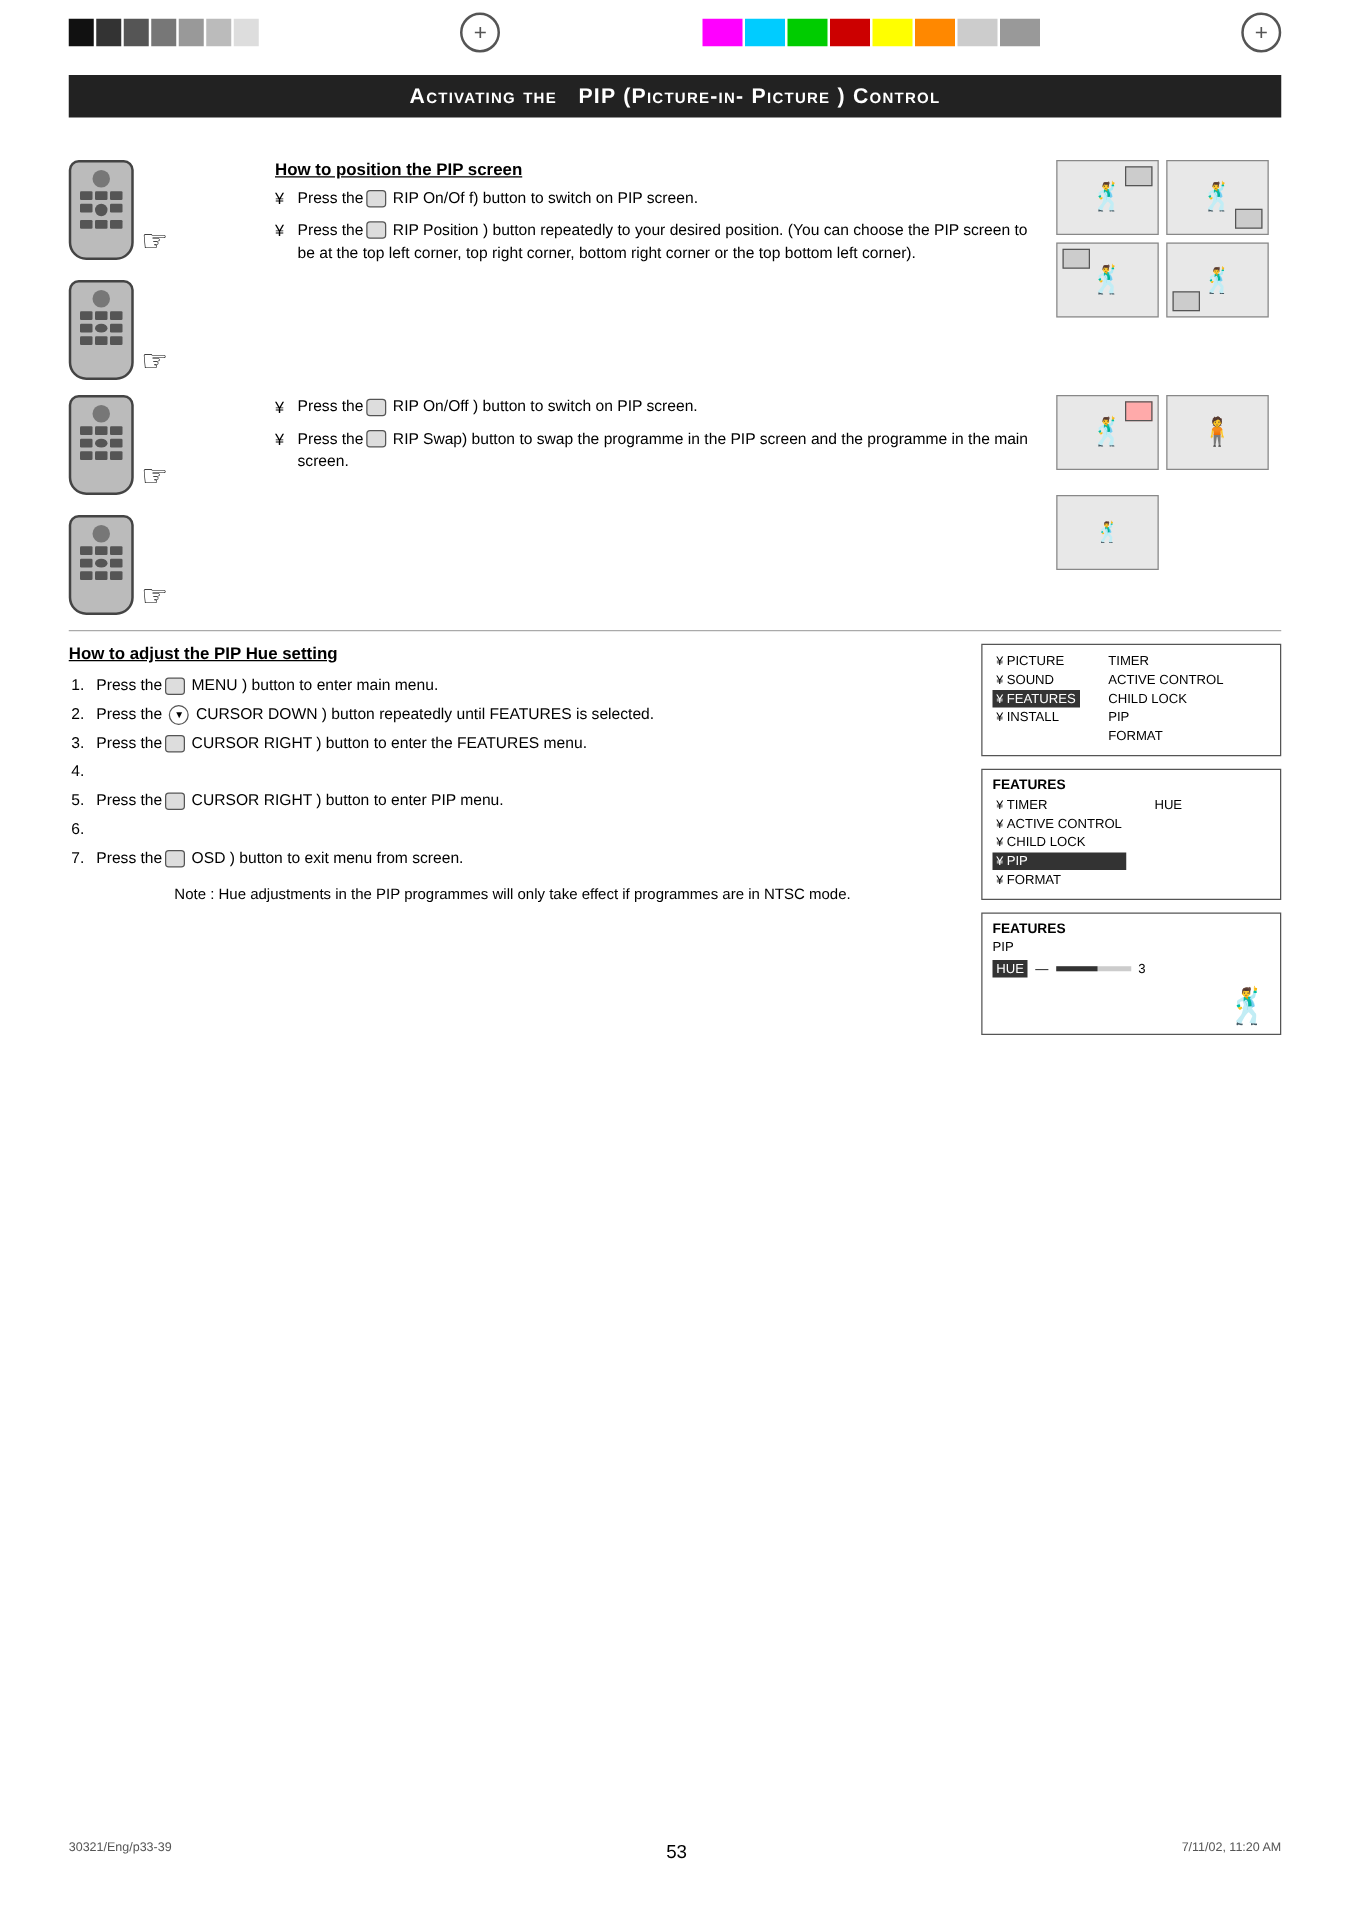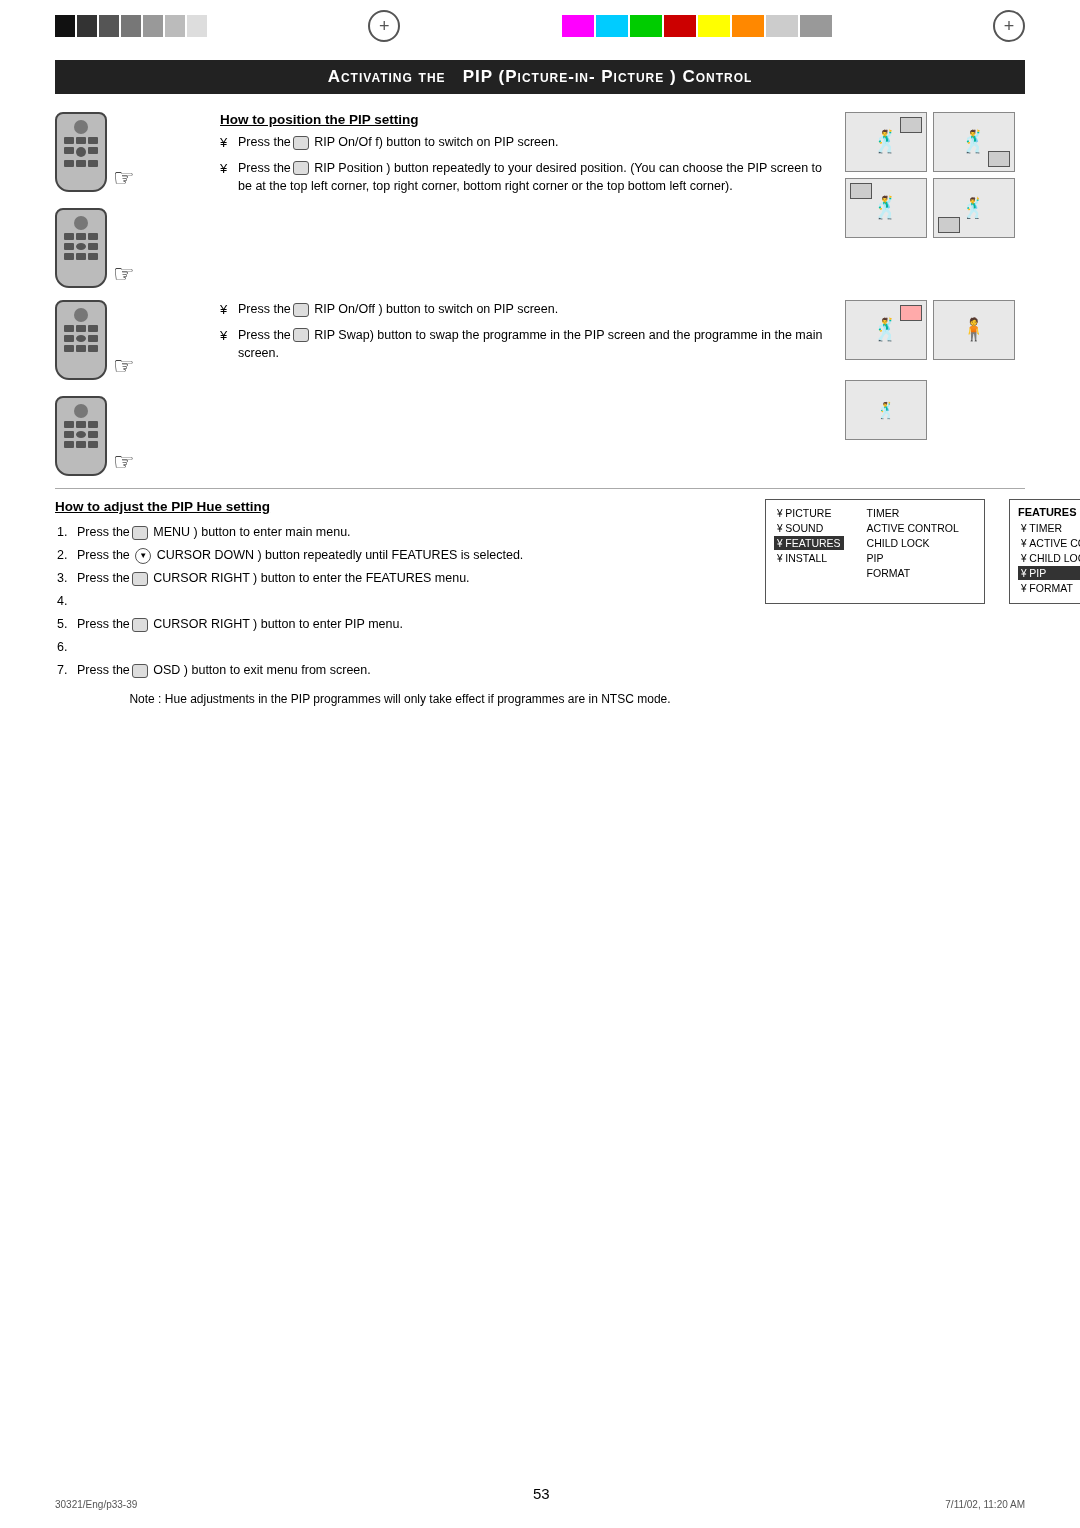--- a/index.html
+++ b/index.html
@@ -120,22 +120,22 @@
     .note-text {
       font-size: 12px;
       margin-top: 10px;
       line-height: 1.6;
       text-align: center;
     }
 
     
     .osd-container {
       display: flex;
-      flex-direction: row;
-      gap: 24px;
+      flex-direction: column;
+      gap: 10px;
     }
     .osd-box {
       border: 1.5px solid #555;
       padding: 6px 8px;
       font-size: 11px;
       background: #fff;
       min-width: 220px;
     }
     .osd-row {
       display: flex;
@@ -190,26 +190,25 @@
       background: #333;
     }
     .osd-slider-val {
       font-size: 10.5px;
     }
 
     
     .page-footer {
       display: flex;
       justify-content: space-between;
-      align-items: flex-end;
       padding: 14px 55px 18px 55px;
       font-size: 10px;
       color: #555;
       position: absolute;
-      bottom: 0;
+      bottom: 12px;
       left: 0; right: 0;
     }
     .page-number {
       font-size: 15px;
       color: #000;
       text-align: center;
       width: 100%;
       font-weight: normal;
       margin-bottom: 8px;
     }
@@ -351,21 +350,21 @@
       <div class="black-bar" style="background:#ffff00;width:32px"></div>
       <div class="black-bar" style="background:#ff8800;width:32px"></div>
       <div class="black-bar" style="background:#cccccc;width:32px"></div>
       <div class="black-bar" style="background:#999;width:32px"></div>
     </div>
     <div class="crosshair-circle"></div>
   </div>
 
   <div class="content-area">
 
-    <div class="title-bar" style="margin-top:18px;margin-bottom:18px;">
+    <div class="title-bar" style="margin-top:18px;margin-bottom:34px;">
       <span class="small-cap">
         <span>Activating the</span>&nbsp;&nbsp;
         <span>PIP (Picture-in- Picture ) Control</span>
       </span>
     </div>
 
     <div class="section-with-devices">
       <div class="devices-col">
 
         <div class="remote-wrapper">
@@ -407,21 +406,21 @@
               <div class="rem-btn"></div>
               <div class="rem-btn"></div>
               <div class="rem-btn"></div>
             </div>
           </div>
           <span class="hand-pointing">☞</span>
         </div>
       </div>
 
       <div class="section-text">
-        <div class="section-heading">How to position the PIP setting</div>
+        <div class="section-heading">How to position the PIP screen</div>
         <div class="bullet-item">
           <span class="bullet-symbol">¥</span>
           <span>Press the<span class="icon-menu"></span> RIP On/Of f) button to switch on PIP screen.</span>
         </div>
         <div class="bullet-item">
           <span class="bullet-symbol">¥</span>
           <span>Press the<span class="icon-menu"></span> RIP Position ) button repeatedly to your desired position. (You can choose the PIP screen to be at the top left corner, top right corner, bottom right corner or the top bottom left corner).</span>
         </div>
       </div>
 

